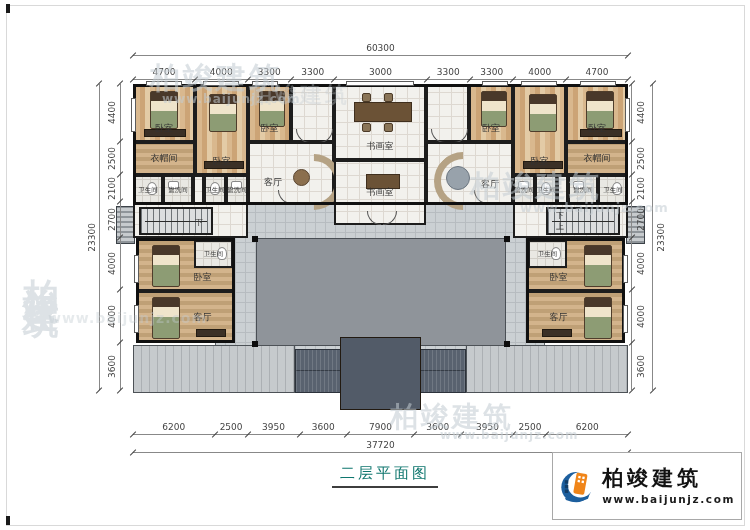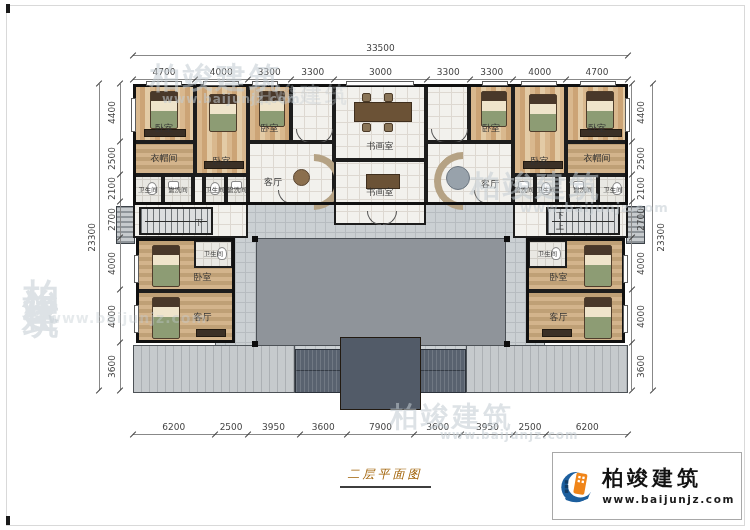--- a/index.html
+++ b/index.html
@@ -64,21 +64,21 @@
   .ring{position:absolute;border:7px solid #b5a284;border-left-color:transparent;border-bottom-color:transparent;border-radius:50%;z-index:2;}
   .circle{position:absolute;border-radius:50%;z-index:2;}
   .stairs{position:absolute;box-sizing:border-box;background-color:#dcdedf;background-image:repeating-linear-gradient(90deg,#6f7478 0 1px,transparent 1px 6px);border:2px solid #1d1d1d;z-index:3;font-size:8px;color:#222;}
   .stairs::after{content:"";position:absolute;left:4px;right:4px;top:50%;height:1px;background:#2a2a2a;}
   .stairs .lab{position:absolute;font-size:8px;}
   .win{position:absolute;height:5px;background:#fefefe;border:1px solid #5c5c5c;box-sizing:border-box;z-index:5;}
   .winv{position:absolute;width:5px;background:#fefefe;border:1px solid #5c5c5c;box-sizing:border-box;z-index:5;}
   .arc{position:absolute;width:13px;height:13px;border-left:1px solid #555;border-bottom:1px solid #555;border-radius:0 0 0 100%;z-index:3;}
   
   .title{position:absolute;left:280px;top:463px;width:210px;text-align:center;z-index:9;}
-  .title span{display:inline-block;font-size:12px;letter-spacing:3px;color:#a16207;border-bottom:2px solid #3e3e3e;padding:0 8px 3px;font-style:italic;}
+  .title span{display:inline-block;font-size:15px;letter-spacing:3px;color:#0f766e;border-bottom:2px solid #3e3e3e;padding:0 8px 3px;}
   .logobox{position:absolute;left:552px;top:452px;width:190px;height:68px;border:1px solid #a8a8a8;background:#fff;
            display:flex;align-items:center;padding:4px 6px;box-sizing:border-box;z-index:9;}
   .logotext{display:flex;flex-direction:column;margin-left:6px;}
   .logotext .brand{font-size:21px;font-weight:bold;color:#121212;letter-spacing:4px;line-height:1.1;}
   .logotext .url{font-size:10.5px;font-weight:bold;color:#1c1c1c;letter-spacing:1.6px;margin-top:2px;}
 </style>
 </head>
 <body>
 
 <div id="page">
@@ -91,21 +91,21 @@
   <div class="wm" style="left:162px;top:92px;font-size:12px;letter-spacing:1px;">www.baijunjz.com</div>
   <div class="wm" style="left:250px;top:80px;font-size:22px;opacity:.35;">柏竣建筑</div>
   <div class="wm" style="left:470px;top:166px;font-size:30px;">柏竣建筑</div>
   <div class="wm" style="left:520px;top:200px;font-size:13px;letter-spacing:1px;">www.baijunjz.com</div>
   <div class="wm vert" style="left:16px;top:250px;font-size:36px;height:170px;overflow:hidden;">柏竣建筑</div>
   <div class="wm" style="left:48px;top:310px;font-size:14px;letter-spacing:1px;opacity:.4;">www.baijunjz.com</div>
   <div class="wm" style="left:390px;top:398px;font-size:28px;">柏竣建筑</div>
   <div class="wm" style="left:440px;top:428px;font-size:12px;letter-spacing:1px;">www.baijunjz.com</div>
 
   <div class="dimtotal h" style="left:133px;top:40px;width:495px;height:16px;">
-      <span>33500</span>
+      <span>60300</span>
     </div>
   <div class="dimstrip h" id="dim-top-seg" style="left:133px;top:62px;width:495px;height:18px;">
       <div class="dseg" style="flex: 4700 1 0%;">
         <span>4700</span>
       </div>
       <div class="dseg" style="flex: 4000 1 0%;">
         <span>4000</span>
       </div>
       <div class="dseg" style="flex: 3300 1 0%;">
         <span>3300</span>
@@ -151,20 +151,23 @@
       </div>
       <div class="dseg" style="flex: 3950 1 0%;">
         <span>3950</span>
       </div>
       <div class="dseg" style="flex: 2500 1 0%;">
         <span>2500</span>
       </div>
       <div class="dseg" style="flex: 6200 1 0%;">
         <span>6200</span>
       </div>
+    </div>
+  <div class="dimtotal h" style="left:133px;top:437px;width:495px;height:16px;">
+      <span>37720</span>
     </div>
 
   <div class="dimtotal vr" style="left:84px;top:84px;width:16px;height:306px;">
       <span>23300</span>
     </div>
   <div class="dimstrip vr" id="dim-left-seg" style="left:103px;top:84px;width:18px;height:306px;">
       <div class="dseg" style="flex: 4400 1 0%;">
         <span>4400</span>
       </div>
       <div class="dseg" style="flex: 2500 1 0%;">

